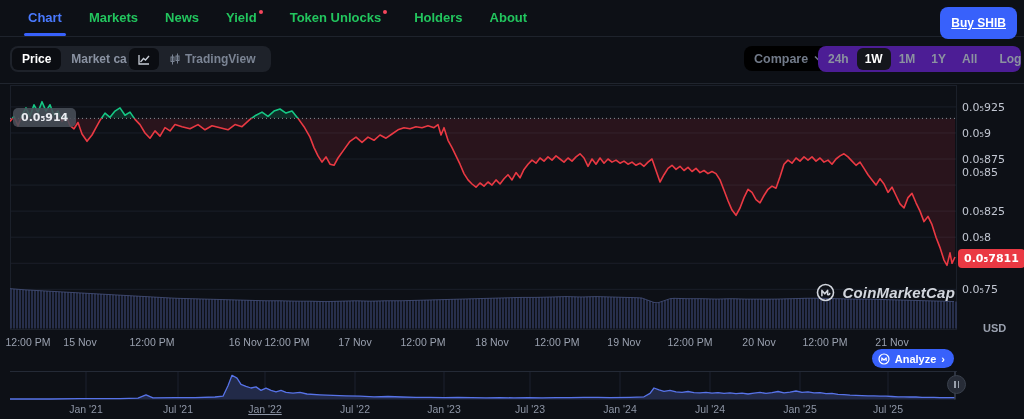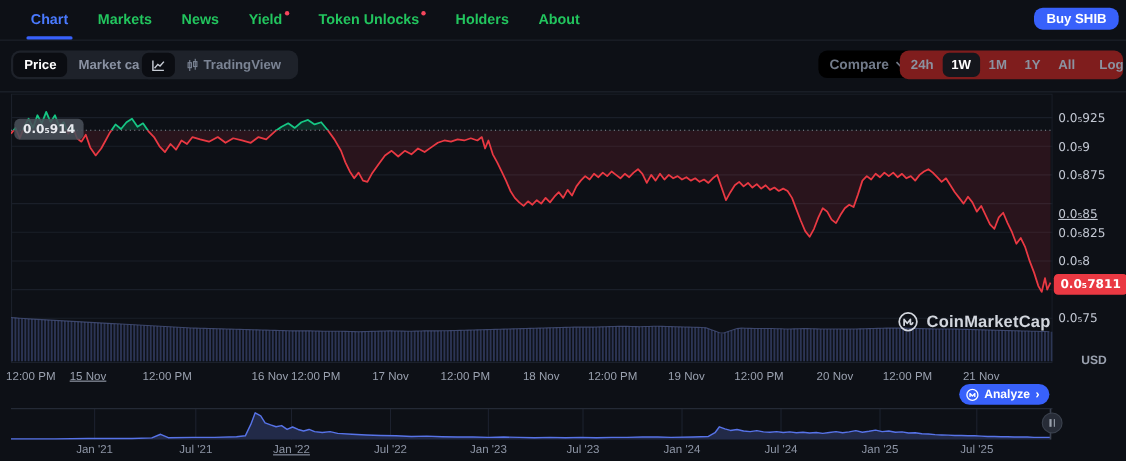--- a/index.html
+++ b/index.html
@@ -13,58 +13,58 @@
   .nav { position:absolute; left:0; top:0; width:100%; height:37px;
          border-bottom:1px solid #1e232c; display:flex; align-items:center;
          padding-left:22px; gap:15px; }
   .nav-tab { position:relative; font-size:13px; font-weight:bold; color:#22c55e;
              padding:0 6px; cursor:pointer; line-height:16px; }
   .nav-tab.active { color:#4a7aff; }
   .nav-tab.active::after { content:""; position:absolute; left:2px; right:2px;
              bottom:-10px; height:3px; background:#3861fb; border-radius:2px; }
   .nav-dot { display:inline-block; width:4px; height:4px; border-radius:50%;
              background:#f6465d; vertical-align:top; margin:0 0 0 2px; }
-  .buy-btn { position:absolute; right:7px; top:7px; height:20px; padding:0 11px;
+  .buy-btn { position:absolute; right:7px; top:7px; height:32px; padding:0 11px;
              background:#3861fb; border:none; border-radius:8px; color:#fff;
-             font-size:12px; font-weight:bold; font-family:inherit; cursor:pointer; }
+             font-size:12px; font-weight:bold; font-family:inherit; cursor:pointer;text-decoration:underline; }
   
   .toolbar { position:absolute; left:10px; top:46px; right:0; height:26px; }
   .seg-group { position:absolute; top:0; height:26px; background:#1e222a;
                border-radius:8px; display:flex; align-items:center; padding:2px; }
   .seg { height:22px; display:flex; align-items:center; padding:0 10px;
          border-radius:6px; font-size:12px; font-weight:bold; color:#8a92a2; cursor:pointer; }
   .seg.on { background:#0b0d12; color:#fff; }
   #grp-price { left:0; }
   #grp-charttype { left:117px; }
   .tv-label { font-size:12px; font-weight:bold; color:#7b8494; padding:0 10px 0 4px; }
   .compare-btn { position:absolute; left:734px; top:0; height:25px; padding:0 10px;
                  background:#000000; border:none; border-radius:8px; color:#717a89;
                  font-size:12.5px; font-weight:bold; font-family:inherit;
                  display:flex; align-items:center; gap:6px; cursor:pointer; }
-  #grp-time { left:808px; width:203px; background:#7f1d1d; justify-content:flex-start; }
+  #grp-time { left:808px; width:203px; background:#4c1d95; justify-content:flex-start; }
   #grp-time .seg { padding:0 8px; color:#8b92a0; }
   #grp-time .seg.on { background:#14161c; color:#fff;text-align:center; }
   .vdiv { width:1px; height:14px; background:#454b57; margin:0 3px; }
   .toolbar-sep { position:absolute; left:0; top:83px; width:1024px; height:1px; background:#20252e; }
   
   #plot-wrap { position:absolute; left:10px; top:85px; width:947px; height:245px; }
   #plot-wrap svg { display:block; }
   .y-tick { position:absolute; left:962px; font-size:11px; color:#c2c7d2;
             font-family:"DejaVu Sans",sans-serif; white-space:nowrap; }
   .x-tick { position:absolute; width:84px; text-align:center; font-size:10.5px;
             color:#9aa1af; top:336px; }
   #usd-label { position:absolute; left:983px; top:322px; font-size:11px; color:#9aa1af; font-weight:bold; }
   #baseline-label { position:absolute; left:13px; background:rgba(73,78,89,0.88);
             color:#e9ebf0; font-size:11px; font-weight:bold; padding:3px 8px;
             border-radius:5px; font-family:"DejaVu Sans",sans-serif; }
   #price-badge { position:absolute; left:958px; background:#ea3943; color:#fff;
             font-size:11px; font-weight:bold; padding:3px 6px; border-radius:4px;
             font-family:"DejaVu Sans",sans-serif; }
   #watermark { position:absolute; right:69px; top:283px; display:flex; align-items:center;
-            gap:7px; opacity:0.95; }
+            gap:7px; opacity:0.95;font-style:italic; }
   #watermark span { font-size:15px; font-weight:bold; color:#dde1e8; letter-spacing:0.2px; }
   
   #analyze-btn { position:absolute; right:70px; top:349px; height:19px; padding:0 9px 0 6px;
             background:#3861fb; border:none; border-radius:10px; color:#fff;
             font-size:11px; font-weight:bold; font-family:inherit; display:flex;
             align-items:center; gap:5px; cursor:pointer; z-index:5; }
   #mini-wrap { position:absolute; left:10px; top:364px; width:947px; height:40px; cursor:ew-resize; }
   .mini-tick { position:absolute; width:70px; text-align:center; font-size:10.5px;
             color:#8d95a5; top:403px; }
   #mini-handle { position:absolute; left:947px; top:375px; width:19px; height:19px;
@@ -160,28 +160,28 @@
       <path d="M0 36.5L4 31.3L8 40.7L12 30.2L16 22.9L20 31.3L24 19.8L28 27.1L32 16.7L36 26.1L40 19.8L44 30.2L48 26.1L52 36.5L56 30.2L60 40.7L64 43.8L68 37.5L72 49.0L77 56.3L82 50.0L86 42.7L90 35.4L95 28.1L100 32.3L105 26.1L110 22.9L115 30.2L120 27.1L125 34.4L130 39.6L135 48.0L140 53.2L145 45.9L150 51.1L155 42.7L160 45.9L165 39.6L172 41.7L180 43.8L188 39.6L195 44.8L202 40.7L210 42.7L218 44.8L225 39.6L232 41.7L240 34.4L246 30.2L252 27.1L258 31.3L264 26.1L270 24.0L276 28.1L282 26.1L288 33.4L294 41.7L300 52.1L304 62.6L308 70.9L312 77.1L316 71.9L320 79.2L324 80.3L328 73.0L334 64.6L340 56.3L346 52.1L352 57.3L358 52.1L364 55.3L370 50.0L376 53.2L382 49.0L388 44.8L394 42.7L400 43.8L406 41.7L412 42.7L418 40.7L424 42.7L428 39.6L431 50.0L434 42.7L438 55.3L442 62.6L446 70.9L450 79.2L454 88.6L458 94.9L462 99.0L466 102.2L470 98.0L474 101.1L478 97.0L482 100.1L486 94.9L490 99.0L494 93.8L498 89.7L502 94.9L506 87.6L510 92.8L514 84.4L518 79.2L522 75.1L526 78.2L530 73.0L534 76.1L538 71.9L542 75.1L546 70.9L550 74.0L554 77.1L558 73.0L562 76.1L566 71.9L570 68.8L574 73.0L578 81.3L582 74.0L586 79.2L590 73.0L594 78.2L598 74.0L602 77.1L606 75.1L610 78.2L614 76.1L618 79.2L622 77.1L626 80.3L630 78.2L634 81.3L638 77.1L642 74.0L646 85.5L650 97.0L654 89.7L658 83.4L662 80.3L666 84.4L670 81.3L674 85.5L678 82.4L682 86.5L686 83.4L690 87.6L694 85.5L698 88.6L702 86.5L706 88.6L710 94.9L714 105.3L718 115.7L722 125.1L726 130.3L730 123.0L734 112.6L738 104.3L742 107.4L746 114.7L750 117.8L754 110.5L758 104.3L762 101.1L766 103.2L770 91.7L774 79.2L778 75.1L782 78.2L786 73.0L790 76.1L794 71.9L798 75.1L802 71.9L806 76.1L810 73.0L814 77.1L818 75.1L822 79.2L826 74.0L830 70.9L834 68.8L838 71.9L842 76.1L846 80.3L850 77.1L854 83.4L858 89.7L862 94.9L866 100.1L870 93.8L874 99.0L878 107.4L882 102.2L886 110.5L890 118.9L894 123.0L898 112.6L902 108.4L906 117.8L910 126.1L914 136.6L918 131.4L922 139.7L926 152.2L930 162.6L934 175.1L937 180.4L940 167.9L942 178.3L945 172.0L945 33.361702127659576L0 33.361702127659576Z" fill="#ea3943" opacity="0.13" clip-path="url(#clipBelow)"></path>
       <path d="M0 36.5L4 31.3L8 40.7L12 30.2L16 22.9L20 31.3L24 19.8L28 27.1L32 16.7L36 26.1L40 19.8L44 30.2L48 26.1L52 36.5L56 30.2L60 40.7L64 43.8L68 37.5L72 49.0L77 56.3L82 50.0L86 42.7L90 35.4L95 28.1L100 32.3L105 26.1L110 22.9L115 30.2L120 27.1L125 34.4L130 39.6L135 48.0L140 53.2L145 45.9L150 51.1L155 42.7L160 45.9L165 39.6L172 41.7L180 43.8L188 39.6L195 44.8L202 40.7L210 42.7L218 44.8L225 39.6L232 41.7L240 34.4L246 30.2L252 27.1L258 31.3L264 26.1L270 24.0L276 28.1L282 26.1L288 33.4L294 41.7L300 52.1L304 62.6L308 70.9L312 77.1L316 71.9L320 79.2L324 80.3L328 73.0L334 64.6L340 56.3L346 52.1L352 57.3L358 52.1L364 55.3L370 50.0L376 53.2L382 49.0L388 44.8L394 42.7L400 43.8L406 41.7L412 42.7L418 40.7L424 42.7L428 39.6L431 50.0L434 42.7L438 55.3L442 62.6L446 70.9L450 79.2L454 88.6L458 94.9L462 99.0L466 102.2L470 98.0L474 101.1L478 97.0L482 100.1L486 94.9L490 99.0L494 93.8L498 89.7L502 94.9L506 87.6L510 92.8L514 84.4L518 79.2L522 75.1L526 78.2L530 73.0L534 76.1L538 71.9L542 75.1L546 70.9L550 74.0L554 77.1L558 73.0L562 76.1L566 71.9L570 68.8L574 73.0L578 81.3L582 74.0L586 79.2L590 73.0L594 78.2L598 74.0L602 77.1L606 75.1L610 78.2L614 76.1L618 79.2L622 77.1L626 80.3L630 78.2L634 81.3L638 77.1L642 74.0L646 85.5L650 97.0L654 89.7L658 83.4L662 80.3L666 84.4L670 81.3L674 85.5L678 82.4L682 86.5L686 83.4L690 87.6L694 85.5L698 88.6L702 86.5L706 88.6L710 94.9L714 105.3L718 115.7L722 125.1L726 130.3L730 123.0L734 112.6L738 104.3L742 107.4L746 114.7L750 117.8L754 110.5L758 104.3L762 101.1L766 103.2L770 91.7L774 79.2L778 75.1L782 78.2L786 73.0L790 76.1L794 71.9L798 75.1L802 71.9L806 76.1L810 73.0L814 77.1L818 75.1L822 79.2L826 74.0L830 70.9L834 68.8L838 71.9L842 76.1L846 80.3L850 77.1L854 83.4L858 89.7L862 94.9L866 100.1L870 93.8L874 99.0L878 107.4L882 102.2L886 110.5L890 118.9L894 123.0L898 112.6L902 108.4L906 117.8L910 126.1L914 136.6L918 131.4L922 139.7L926 152.2L930 162.6L934 175.1L937 180.4L940 167.9L942 178.3L945 172.0" fill="none" stroke="#16c784" stroke-width="1.6" clip-path="url(#clipAbove)" stroke-linejoin="round"></path>
       <path d="M0 36.5L4 31.3L8 40.7L12 30.2L16 22.9L20 31.3L24 19.8L28 27.1L32 16.7L36 26.1L40 19.8L44 30.2L48 26.1L52 36.5L56 30.2L60 40.7L64 43.8L68 37.5L72 49.0L77 56.3L82 50.0L86 42.7L90 35.4L95 28.1L100 32.3L105 26.1L110 22.9L115 30.2L120 27.1L125 34.4L130 39.6L135 48.0L140 53.2L145 45.9L150 51.1L155 42.7L160 45.9L165 39.6L172 41.7L180 43.8L188 39.6L195 44.8L202 40.7L210 42.7L218 44.8L225 39.6L232 41.7L240 34.4L246 30.2L252 27.1L258 31.3L264 26.1L270 24.0L276 28.1L282 26.1L288 33.4L294 41.7L300 52.1L304 62.6L308 70.9L312 77.1L316 71.9L320 79.2L324 80.3L328 73.0L334 64.6L340 56.3L346 52.1L352 57.3L358 52.1L364 55.3L370 50.0L376 53.2L382 49.0L388 44.8L394 42.7L400 43.8L406 41.7L412 42.7L418 40.7L424 42.7L428 39.6L431 50.0L434 42.7L438 55.3L442 62.6L446 70.9L450 79.2L454 88.6L458 94.9L462 99.0L466 102.2L470 98.0L474 101.1L478 97.0L482 100.1L486 94.9L490 99.0L494 93.8L498 89.7L502 94.9L506 87.6L510 92.8L514 84.4L518 79.2L522 75.1L526 78.2L530 73.0L534 76.1L538 71.9L542 75.1L546 70.9L550 74.0L554 77.1L558 73.0L562 76.1L566 71.9L570 68.8L574 73.0L578 81.3L582 74.0L586 79.2L590 73.0L594 78.2L598 74.0L602 77.1L606 75.1L610 78.2L614 76.1L618 79.2L622 77.1L626 80.3L630 78.2L634 81.3L638 77.1L642 74.0L646 85.5L650 97.0L654 89.7L658 83.4L662 80.3L666 84.4L670 81.3L674 85.5L678 82.4L682 86.5L686 83.4L690 87.6L694 85.5L698 88.6L702 86.5L706 88.6L710 94.9L714 105.3L718 115.7L722 125.1L726 130.3L730 123.0L734 112.6L738 104.3L742 107.4L746 114.7L750 117.8L754 110.5L758 104.3L762 101.1L766 103.2L770 91.7L774 79.2L778 75.1L782 78.2L786 73.0L790 76.1L794 71.9L798 75.1L802 71.9L806 76.1L810 73.0L814 77.1L818 75.1L822 79.2L826 74.0L830 70.9L834 68.8L838 71.9L842 76.1L846 80.3L850 77.1L854 83.4L858 89.7L862 94.9L866 100.1L870 93.8L874 99.0L878 107.4L882 102.2L886 110.5L890 118.9L894 123.0L898 112.6L902 108.4L906 117.8L910 126.1L914 136.6L918 131.4L922 139.7L926 152.2L930 162.6L934 175.1L937 180.4L940 167.9L942 178.3L945 172.0" fill="none" stroke="#ea3943" stroke-width="1.6" clip-path="url(#clipBelow)" stroke-linejoin="round"></path>
       <line x1="0" x2="947" y1="33.361702127659576" y2="33.361702127659576" stroke="#8a8f99" stroke-width="1" stroke-dasharray="1 3"></line>
     </svg>
 </div>
 <div id="y-axis">
     <div class="y-tick" style="top: 100.894px;">0.0₅925</div>
     <div class="y-tick" style="top: 126.957px;">0.0₅9</div>
     <div class="y-tick" style="top: 153.021px;">0.0₅875</div>
-    <div class="y-tick" style="top: 188px; text-decoration: underline;">0.0₅85</div>
+    <div class="y-tick" style="top: 166px;">0.0₅85</div>
     <div class="y-tick" style="top: 205.149px;">0.0₅825</div>
     <div class="y-tick" style="top: 231.213px;">0.0₅8</div>
     <div class="y-tick" style="top: 283.34px;">0.0₅75</div>
   </div>
 <div id="x-axis">
     <div class="x-tick" style="left: -14px;">12:00 PM</div>
-    <div class="x-tick" style="left: 38px; text-decoration: underline;">15 Nov</div>
+    <div class="x-tick" style="left: 38px;">15 Nov</div>
     <div class="x-tick" style="left: 110px;">12:00 PM</div>
     <div class="x-tick" style="left: 178px; text-align: right;">16 Nov</div>
     <div class="x-tick" style="left: 245px;">12:00 PM</div>
     <div class="x-tick" style="left: 313px;">17 Nov</div>
     <div class="x-tick" style="left: 381px;">12:00 PM</div>
     <div class="x-tick" style="left: 450px;">18 Nov</div>
     <div class="x-tick" style="left: 515px;">12:00 PM</div>
     <div class="x-tick" style="left: 582px;">19 Nov</div>
     <div class="x-tick" style="left: 648px;">12:00 PM</div>
     <div class="x-tick" style="left: 717px;">20 Nov</div>

